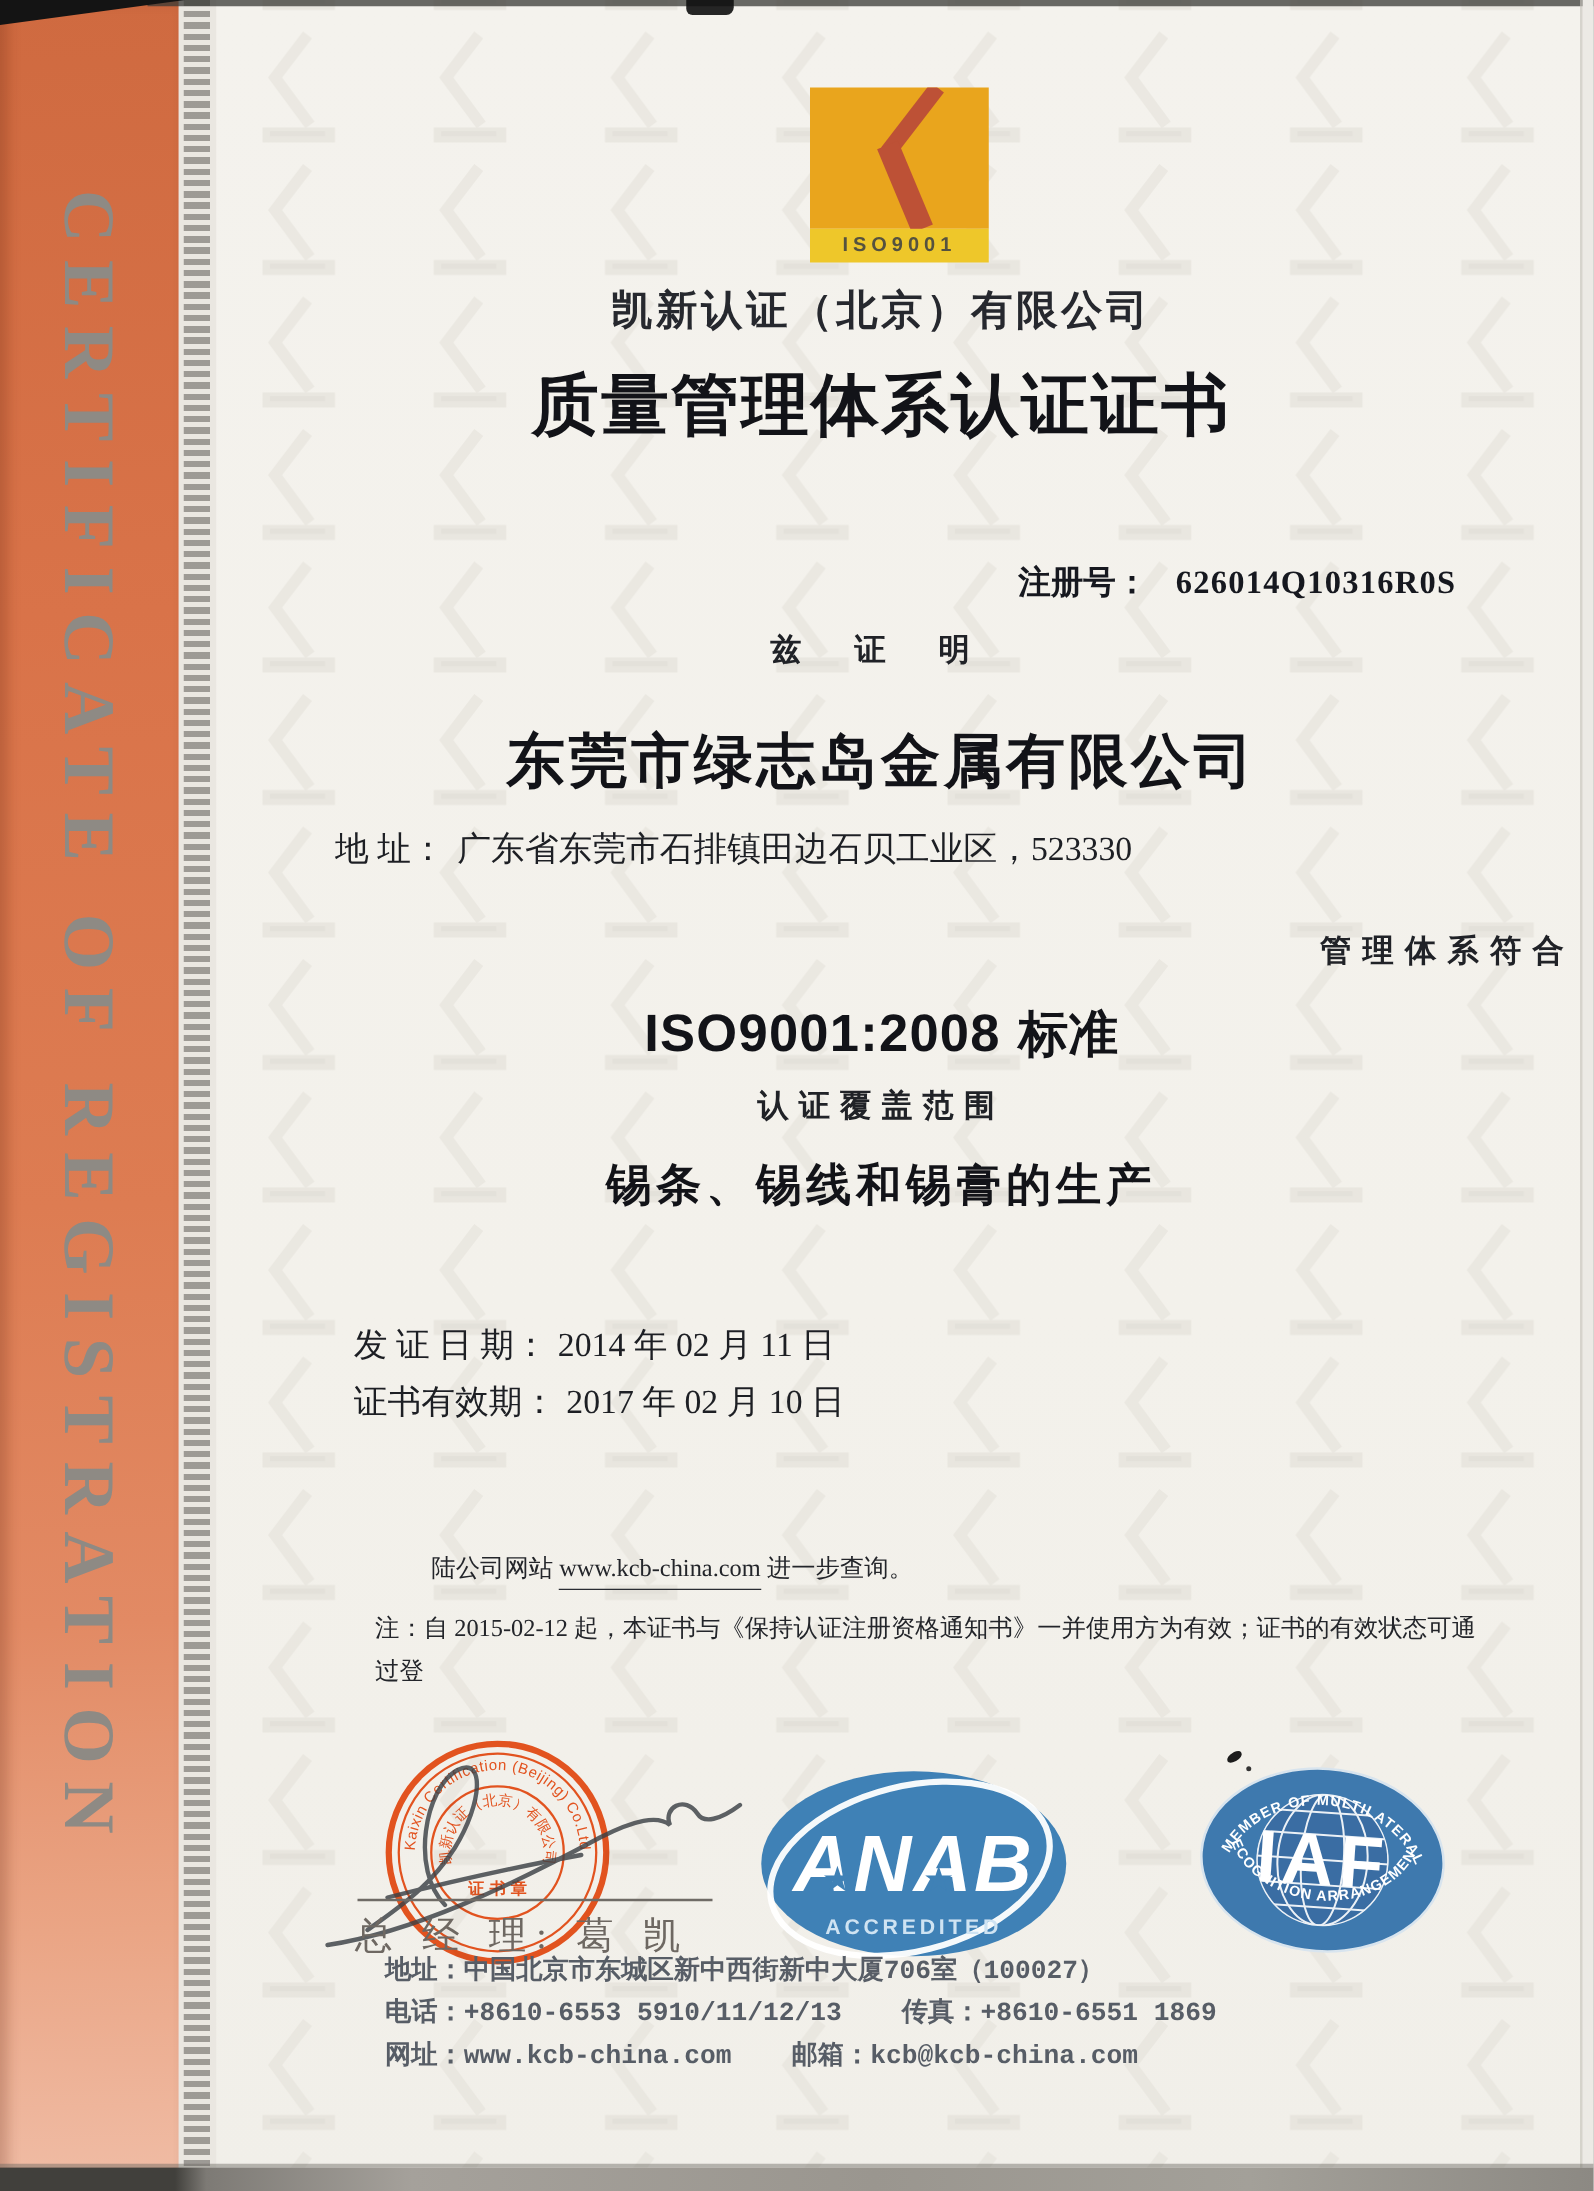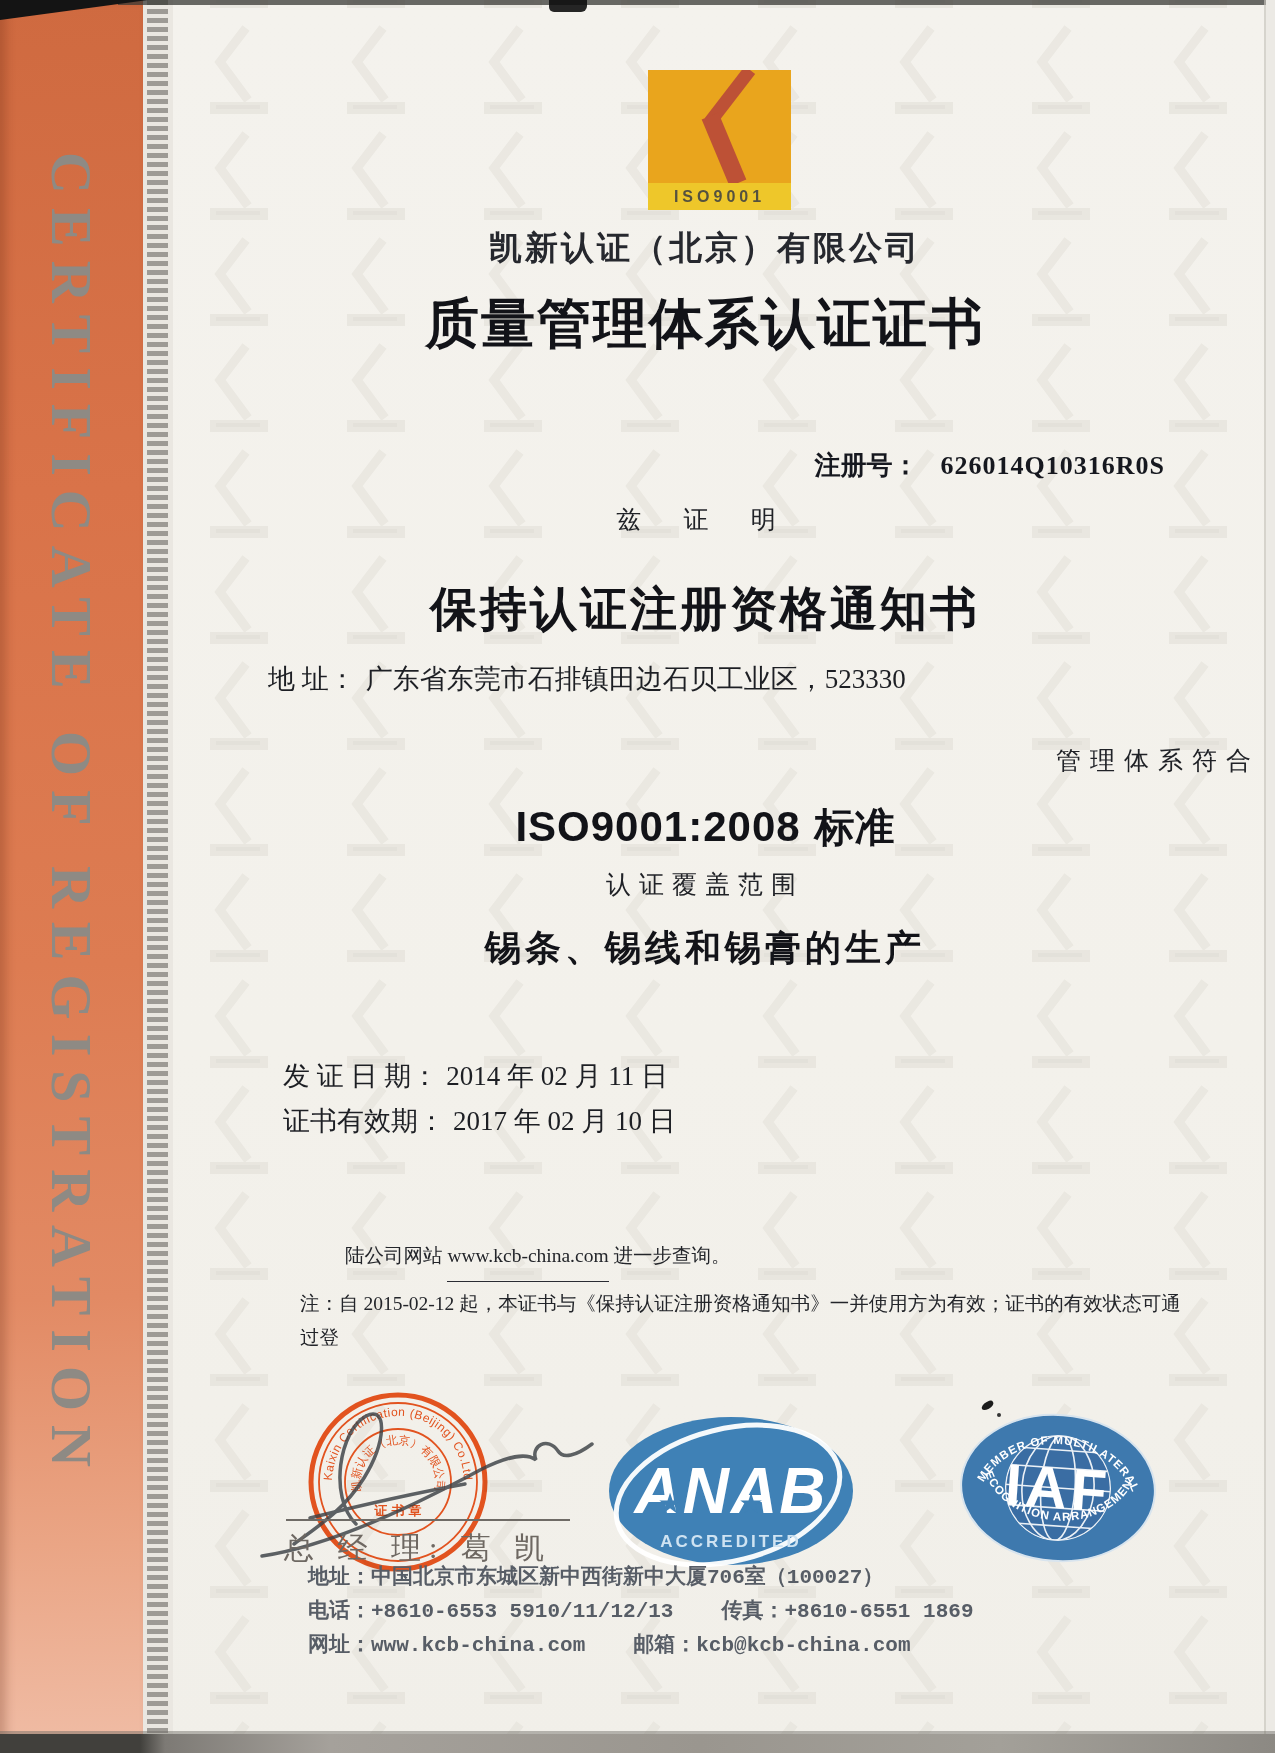--- a/index.html
+++ b/index.html
@@ -23,42 +23,42 @@
     background:repeating-linear-gradient(to bottom,#8a8782 0px,#8a8782 5px,#eae7e1 5px,#eae7e1 9px);opacity:.8;}
   
   .watermark{left:170px;top:0;}
   
   .logo{left:648px;top:70px;width:143px;}
   .logo-box{width:143px;height:113px;background:#e9a51d;}
   .logo-band{width:143px;height:27px;background:#eec72a;text-align:center;
     font-family:"Liberation Sans","DejaVu Sans",sans-serif;font-size:16px;
     letter-spacing:4px;color:#55523f;line-height:27px;font-weight:bold;}
   
-  .centered{left:150px;width:1110px;text-align:center;}
+  .centered{left:150px;width:1110px;text-align:center;font-weight:bold;}
   .issuer{top:226px;font-size:33px;font-weight:bold;letter-spacing:3px;color:#26282e;}
   .cert-title{top:288px;font-size:54px;font-weight:bold;letter-spacing:2px;color:#121318;}
   .reg-line{top:448px;right:110px;font-size:26px;font-weight:bold;color:#16181f;margin-left:12px;}
   .reg-line .num{font-size:26px;letter-spacing:1px;margin-left:22px;}
   .certify{top:503px;font-size:25px;letter-spacing:18px;color:#202227;}
   .company{top:578px;font-size:47px;font-weight:bold;letter-spacing:3px;color:#121318;}
   .address{left:268px;top:661px;font-size:27px;color:#1d1f24;}
   .address .lbl{margin-right:10px;}
   .conform{top:744px;font-size:25px;letter-spacing:9px;color:#202227;text-align:right;}
   .standard{top:800px;font-size:40px;font-weight:bold;color:#121318;}
   .standard .iso{font-family:"Liberation Sans","DejaVu Sans",sans-serif;font-size:42px;letter-spacing:1px;}
   .standard .sfx{margin-left:14px;}
   .scope-label{top:868px;font-size:25px;letter-spacing:8px;color:#202227;}
   .scope{top:924px;font-size:36px;font-weight:bold;letter-spacing:4px;color:#121318;}
   .date-line{left:283px;font-size:27px;color:#1d1f24;}
   .d1{top:1058px;} .d2{top:1103px;}
   .date-line .val{margin-left:8px;}
   .note{font-size:19.5px;color:#23252a;line-height:34px;}
   .note1{left:300px;top:1243px;width:900px;margin-top:44px;}
   .note2{left:345px;top:1239px;width:900px;}
-  .note .url{border-bottom:1.5px solid #2a2c33;padding-bottom:15px;}
+  .note .url{border-bottom:1.5px solid #2a2c33;padding-bottom:5px;}
   
   .stamp{left:303px;top:1387px;mix-blend-mode:multiply;opacity:.93;}
   .signature{left:240px;top:1396px;}
   .sig-line{left:286px;top:1519px;width:284px;height:2px;background:#6f6b66;}
   .signer{left:284px;top:1528px;font-size:30px;letter-spacing:8px;color:#6e6862;text-align:center;}
   
   .anab{left:604px;top:1413px;}
   .iaf{left:958px;top:1412px;transform:rotate(4deg);}
   .speck{left:981px;top:1402px;width:13px;height:7px;background:#1c1c1c;
     border-radius:60% 40% 55% 45%;transform:rotate(-28deg);}
@@ -113,21 +113,21 @@
   </div>
 
   <div class="abs centered issuer">凯新认证（北京）有限公司</div>
   <div class="abs centered cert-title">质量管理体系认证证书</div>
 
   <div class="abs reg-line">
     <span>注册号：</span><span class="num">626014Q10316R0S</span>
   </div>
 
   <div class="abs centered certify">兹 证 明</div>
-  <div class="abs centered company">保持认证注册资格通知书</div>
+  <div class="abs centered company">东莞市绿志岛金属有限公司</div>
 
   <div class="abs address">
     <span class="lbl">地 址：</span><span>广东省东莞市石排镇田边石贝工业区，523330</span>
   </div>
 
   <div class="abs centered conform">管理体系符合</div>
   <div class="abs centered standard">
     <span class="iso">ISO9001:2008</span><span class="sfx">标准</span>
   </div>
   <div class="abs centered scope-label">认证覆盖范围</div>

